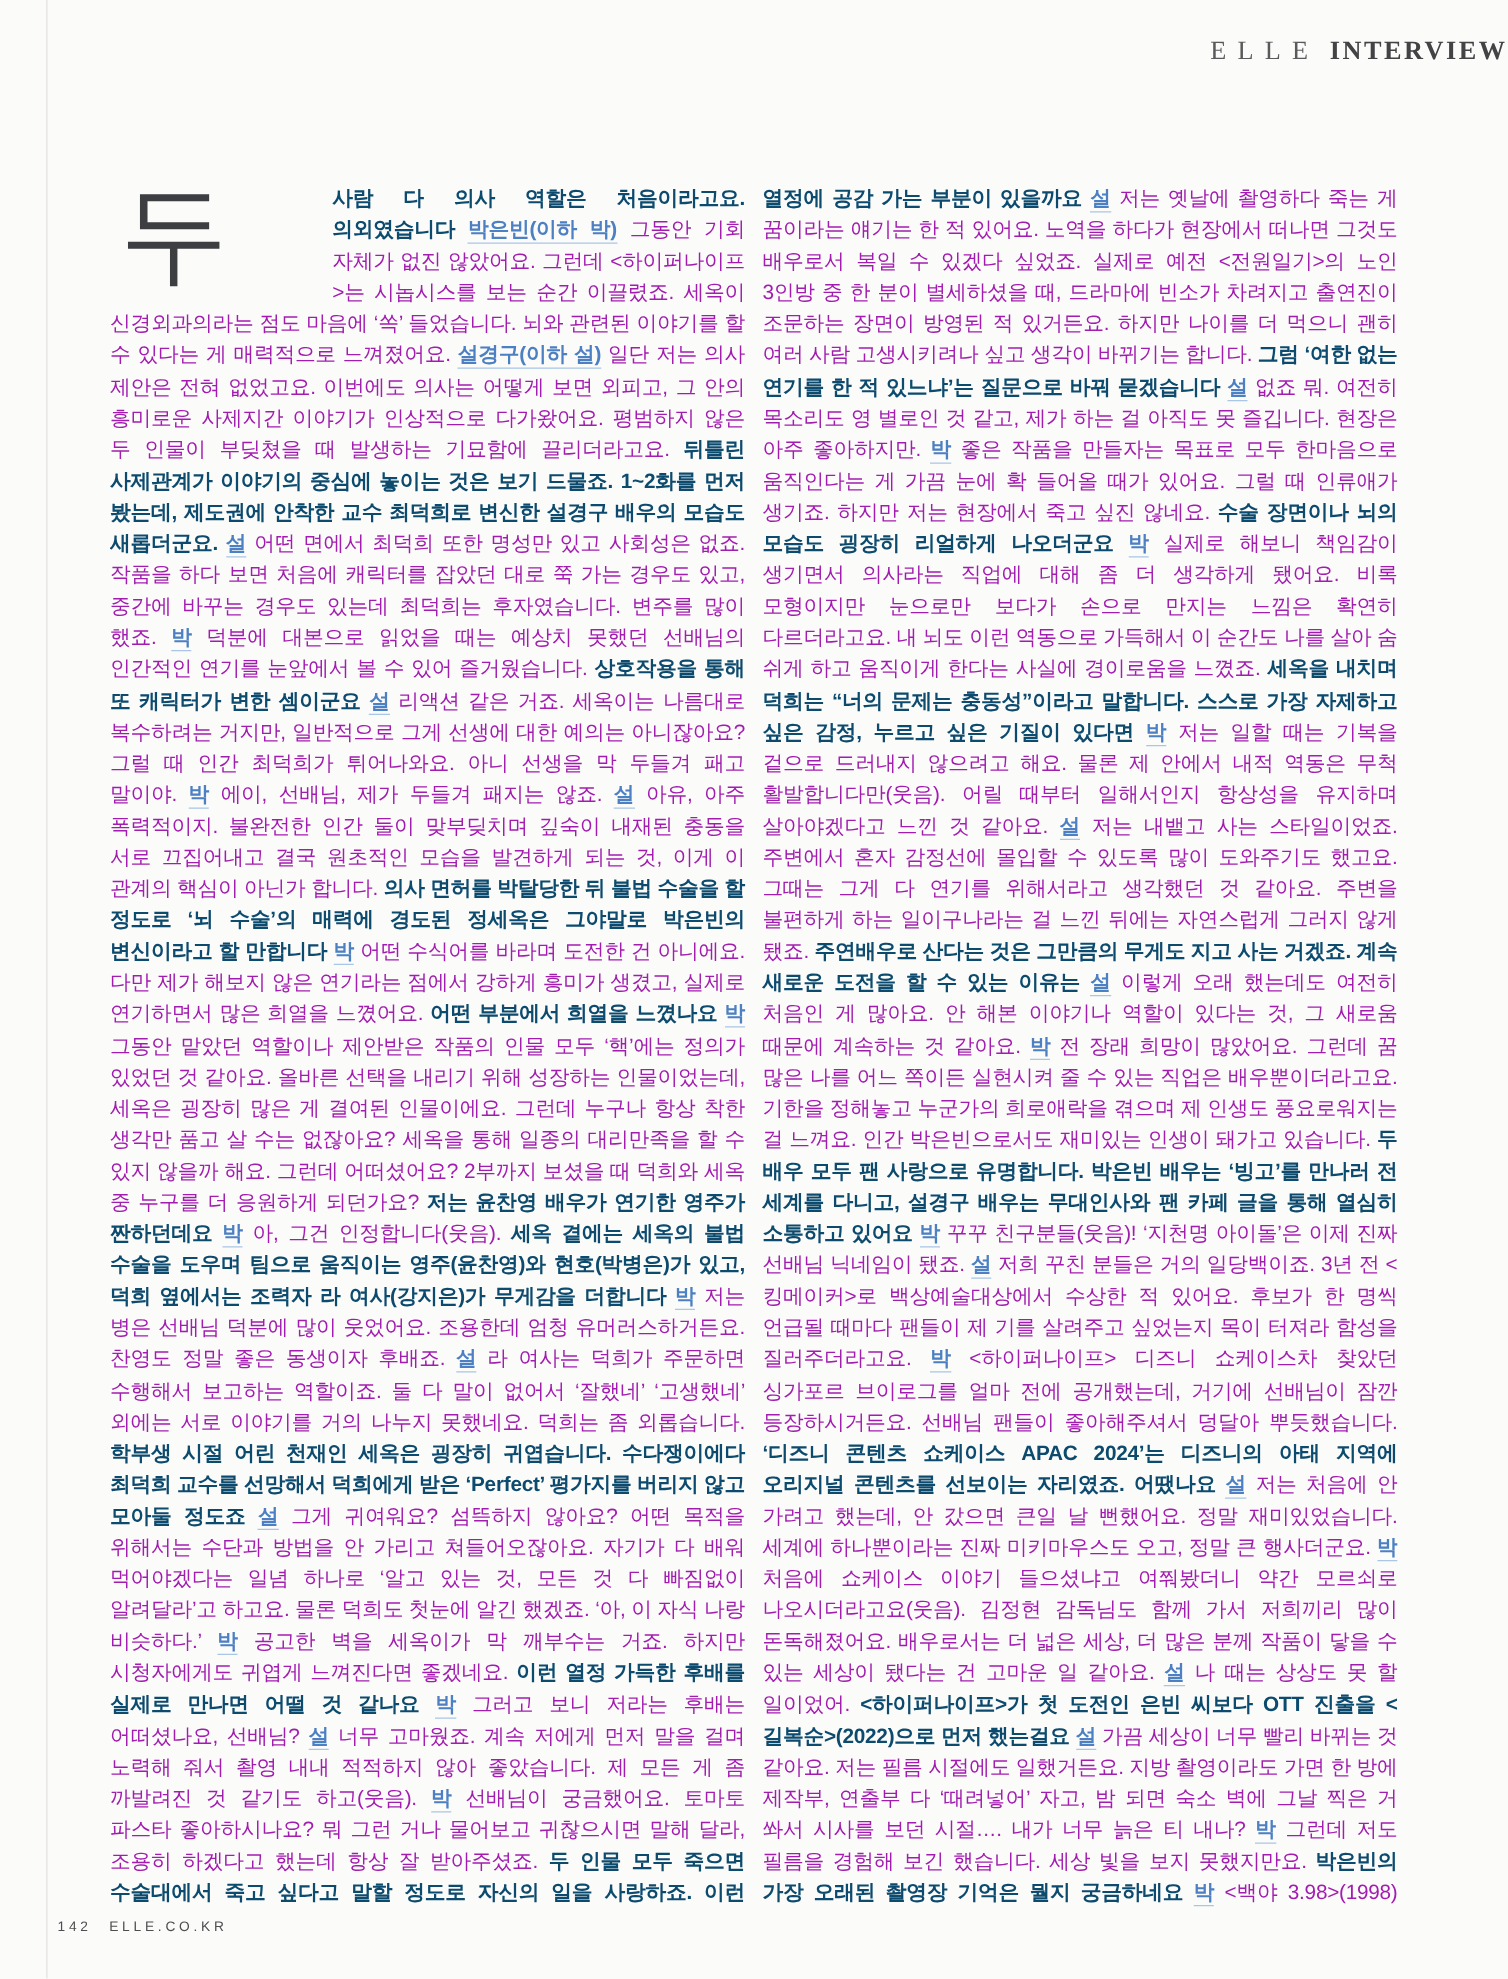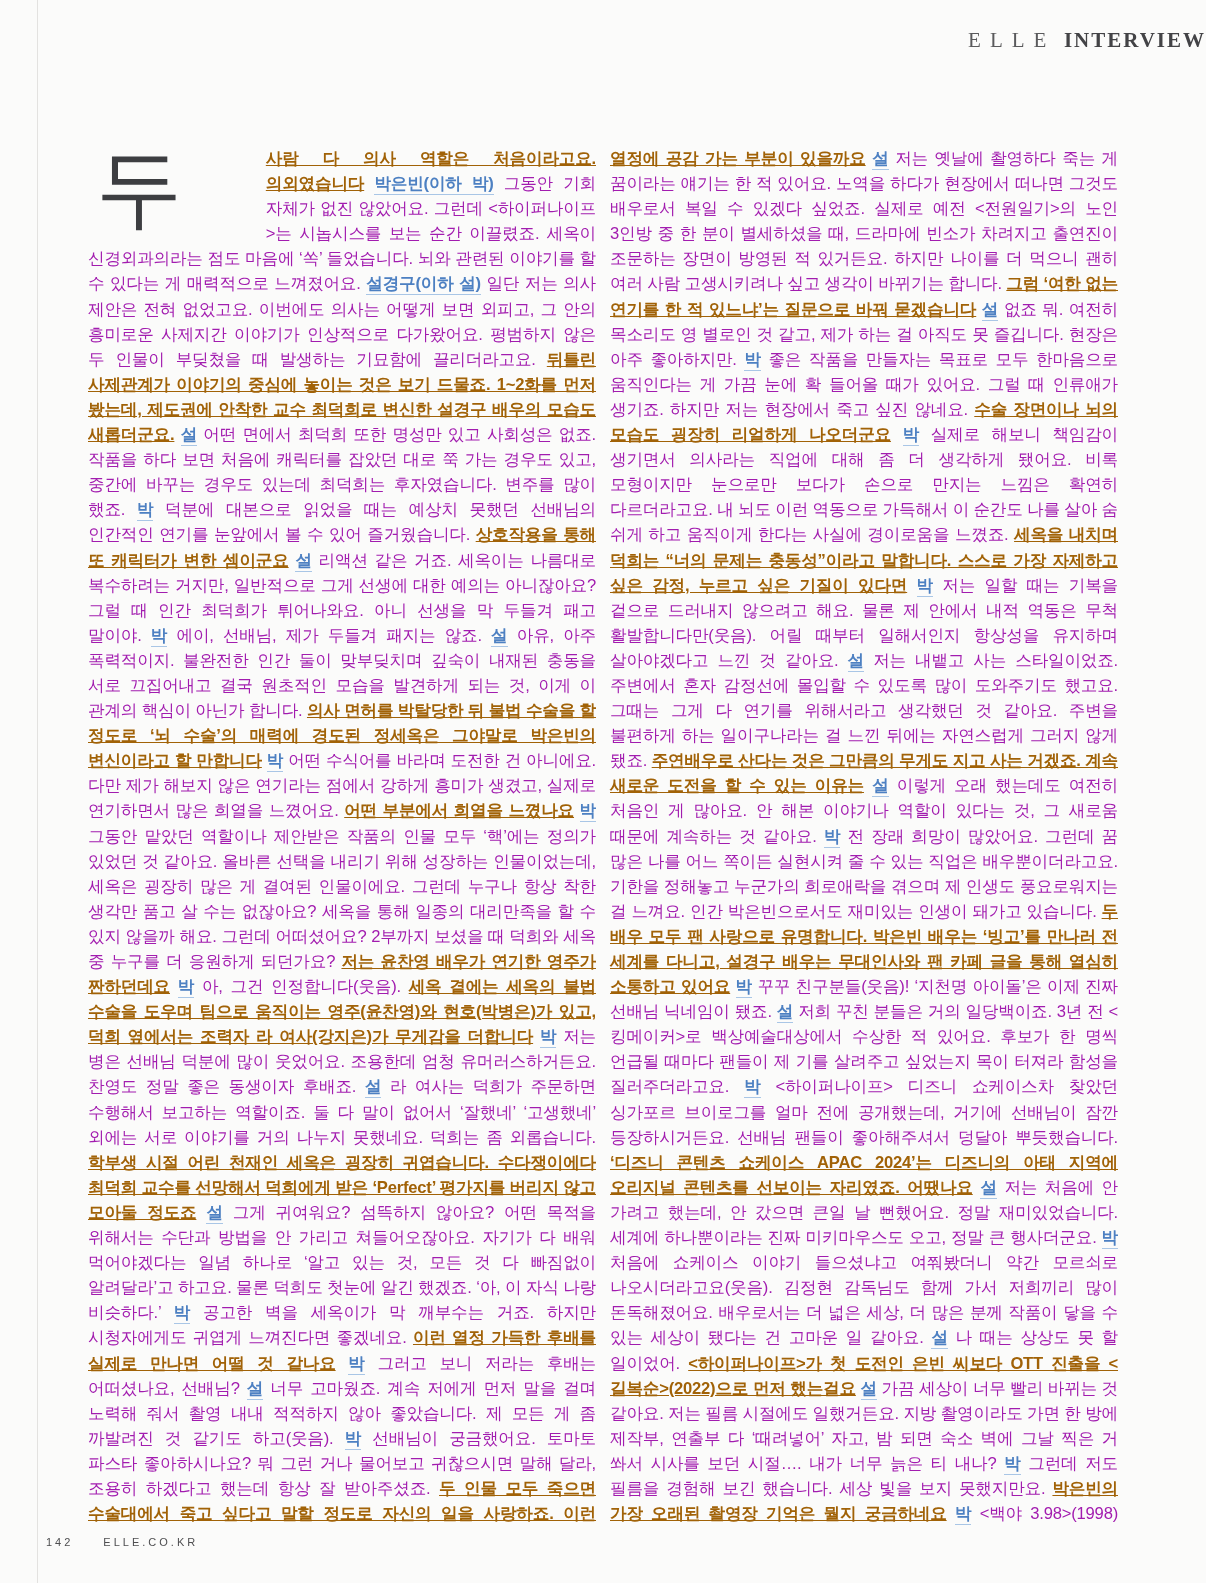--- a/index.html
+++ b/index.html
@@ -61,42 +61,41 @@
     float: left;
     font-size: 86px;
     line-height: 72px;
     font-weight: 200;
     color: #3d3e41;
     padding: 6px 84px 2px 8px;
     font-family: "Liberation Sans", "DejaVu Sans", sans-serif;
   }
   .seg-question {
     font-weight: 700;
-    color: #a16207;
-    text-decoration: underline;
+    color: #0c4a6e;
   }
   .seg-answer {
     font-weight: 400;
     color: #a21caf;
   }
   .seg-speaker {
     font-weight: 700;
     color: #4d80c2;
     border-bottom: 1.5px solid #a9c6e6;
     padding-bottom: 1px;
   }
   
   .footer {
     position: absolute;
     left: 46px; top: 1536px;
     font-size: 11px;
     letter-spacing: 3px;
     color: #4e4e50;
     display: flex;
-    gap: 30px;
+    gap: 14px;
   }
 </style>
 </head>
 <body>
 
 <div class="page">
   <div class="page-edge"></div>
 
   <div class="header">
     <span class="brand">ELLE</span>

